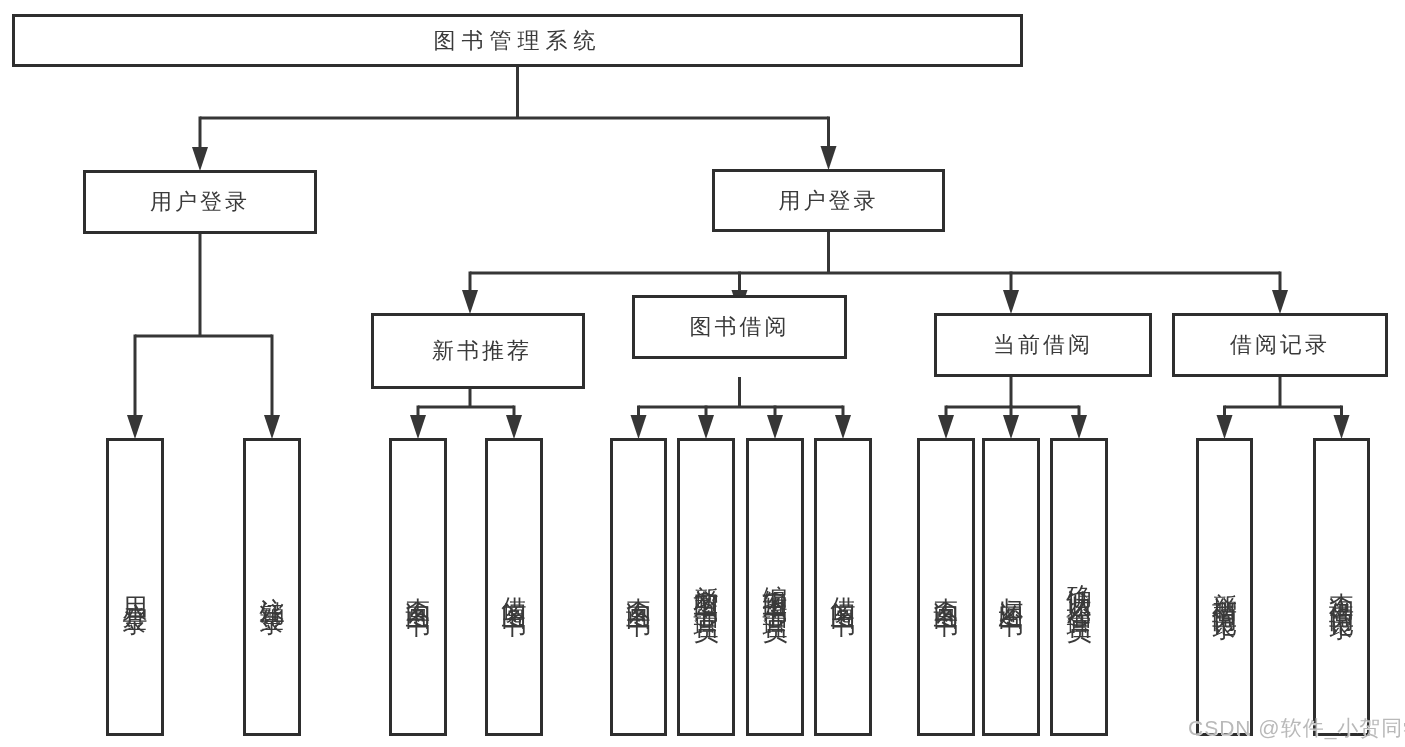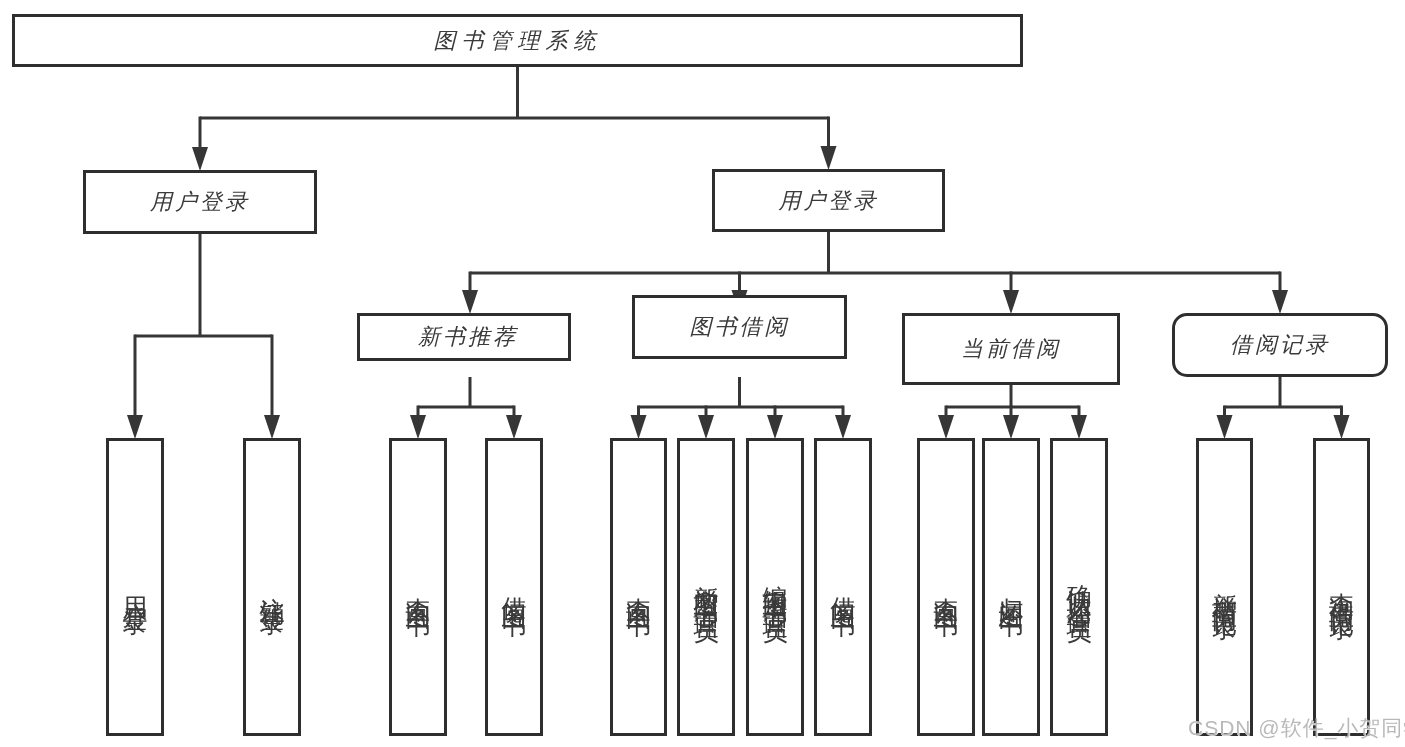--- a/index.html
+++ b/index.html
@@ -33,21 +33,20 @@
     justify-content: center;
     color: #3a3a3a;
   }
   .node .label {
     white-space: nowrap;
     line-height: 1;
   }
   .node.h .label {
     letter-spacing: 3px;
     font-size: 22px;
-    font-style: italic;
   }
   .node.root .label {
     letter-spacing: 6px;
   }
   .node.v .label {
     writing-mode: vertical-rl;
     text-orientation: mixed;
     letter-spacing: 5px;
     font-size: 25px;
   }
@@ -123,30 +122,30 @@
   <div id="nodes">
       <div class="node h root" style="left: 12px; top: 14px; width: 1011px; height: 53px;">
         <span class="label">图书管理系统</span>
       </div>
       <div class="node h" style="left: 83px; top: 170px; width: 234px; height: 64px;">
         <span class="label">用户登录</span>
       </div>
       <div class="node h" style="left: 712px; top: 169px; width: 233px; height: 63px;">
         <span class="label">用户登录</span>
       </div>
-      <div class="node h" style="left: 357px; top: 313px; width: 214px; height: 48px; padding-left: 8px;">
+      <div class="node h" style="left: 371px; top: 313px; width: 214px; height: 76px; padding-left: 8px;">
         <span class="label">新书推荐</span>
       </div>
       <div class="node h" style="left: 632px; top: 295px; width: 215px; height: 64px;">
         <span class="label">图书借阅</span>
       </div>
-      <div class="node h" style="left: 902px; top: 313px; width: 218px; height: 72px;">
+      <div class="node h" style="left: 934px; top: 313px; width: 218px; height: 64px;">
         <span class="label">当前借阅</span>
       </div>
-      <div class="node h" style="left: 1172px; top: 313px; width: 216px; height: 64px; border-radius: 15px;">
+      <div class="node h" style="left: 1172px; top: 313px; width: 216px; height: 64px;">
         <span class="label">借阅记录</span>
       </div>
       <div class="node v" style="left: 106px; top: 438px; width: 58px; height: 298px;">
         <span class="label">用户登录</span>
       </div>
       <div class="node v" style="left: 243px; top: 438px; width: 58px; height: 298px;">
         <span class="label">注销登录</span>
       </div>
       <div class="node v" style="left: 389px; top: 438px; width: 58px; height: 298px;">
         <span class="label">查询图书</span>

